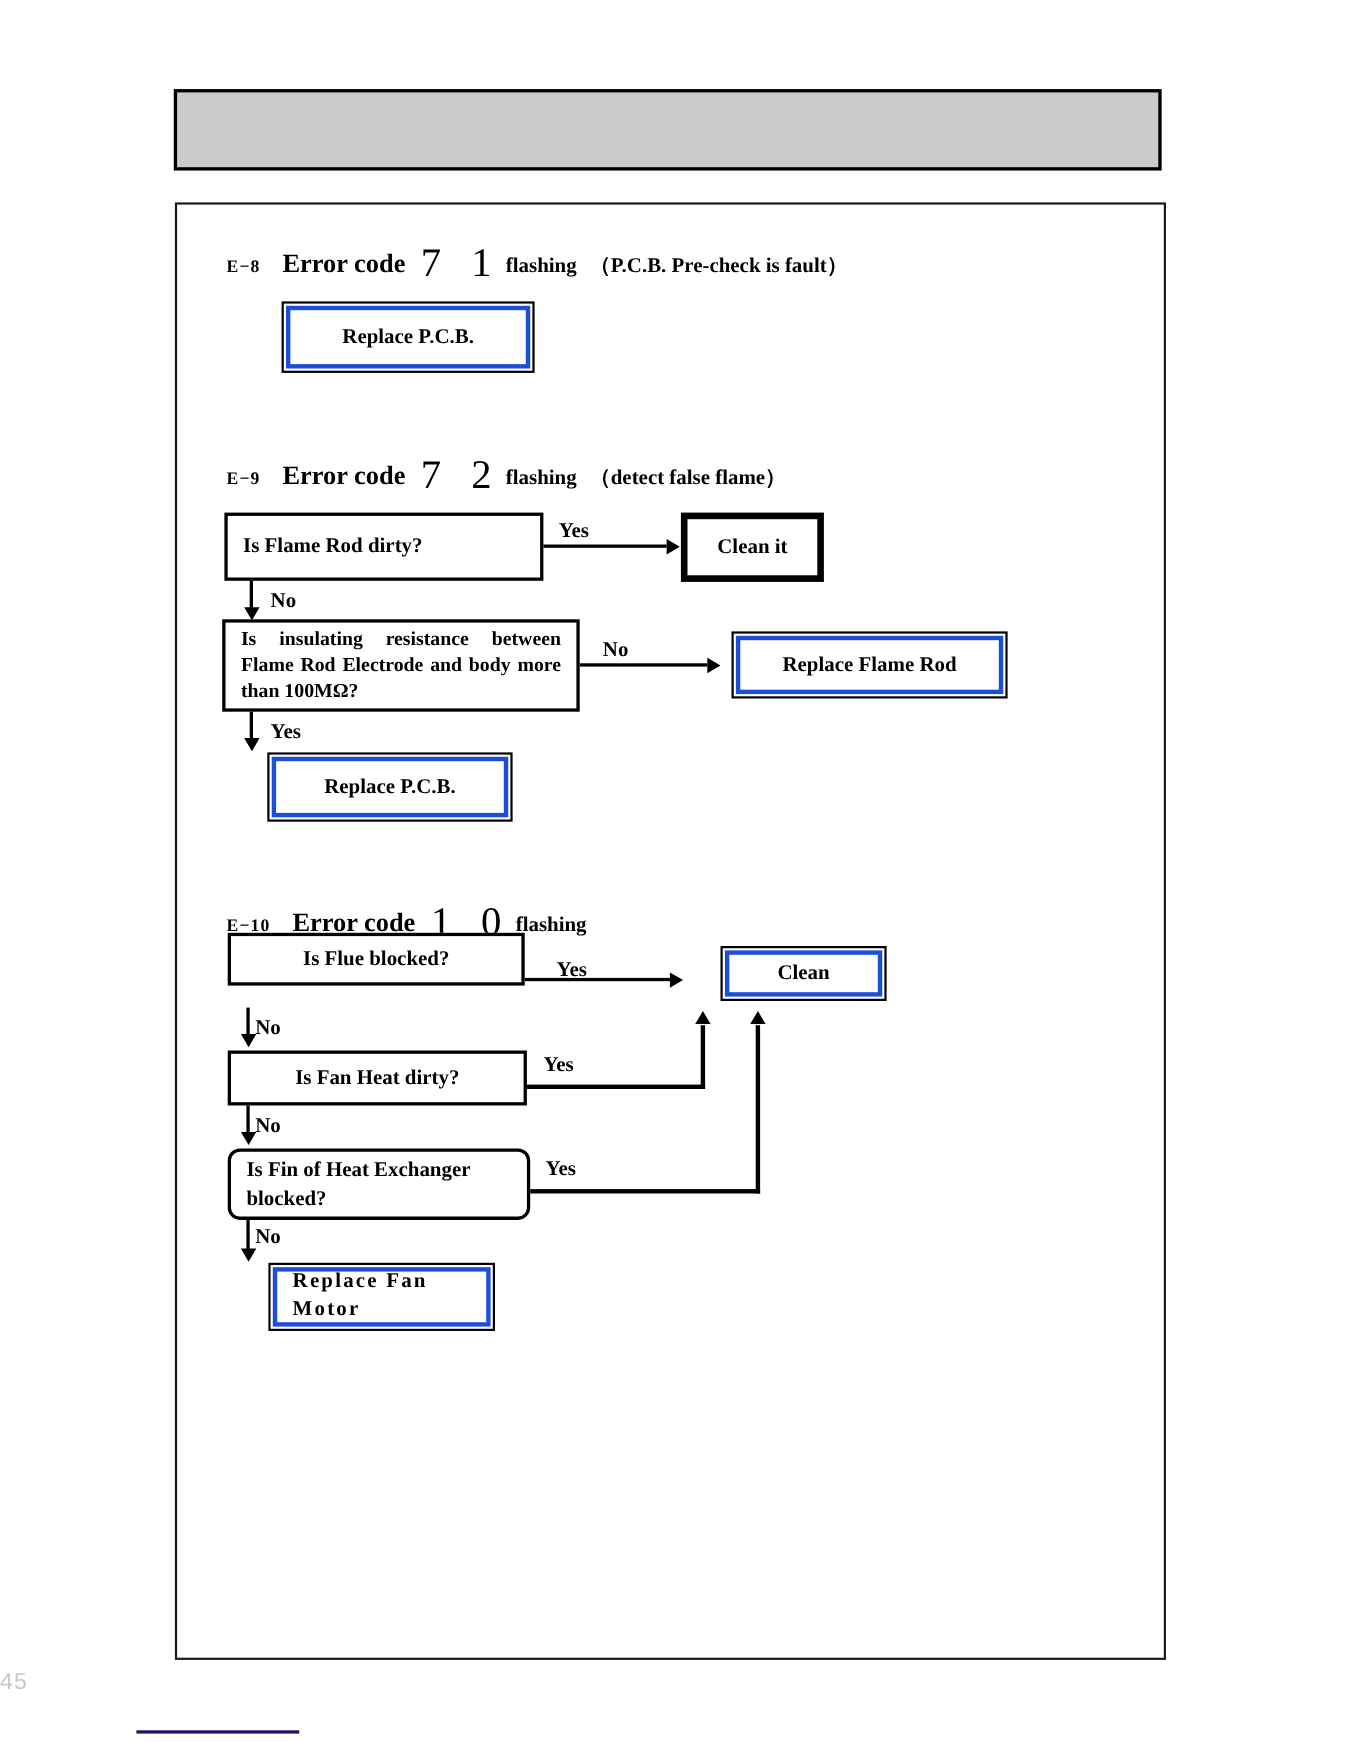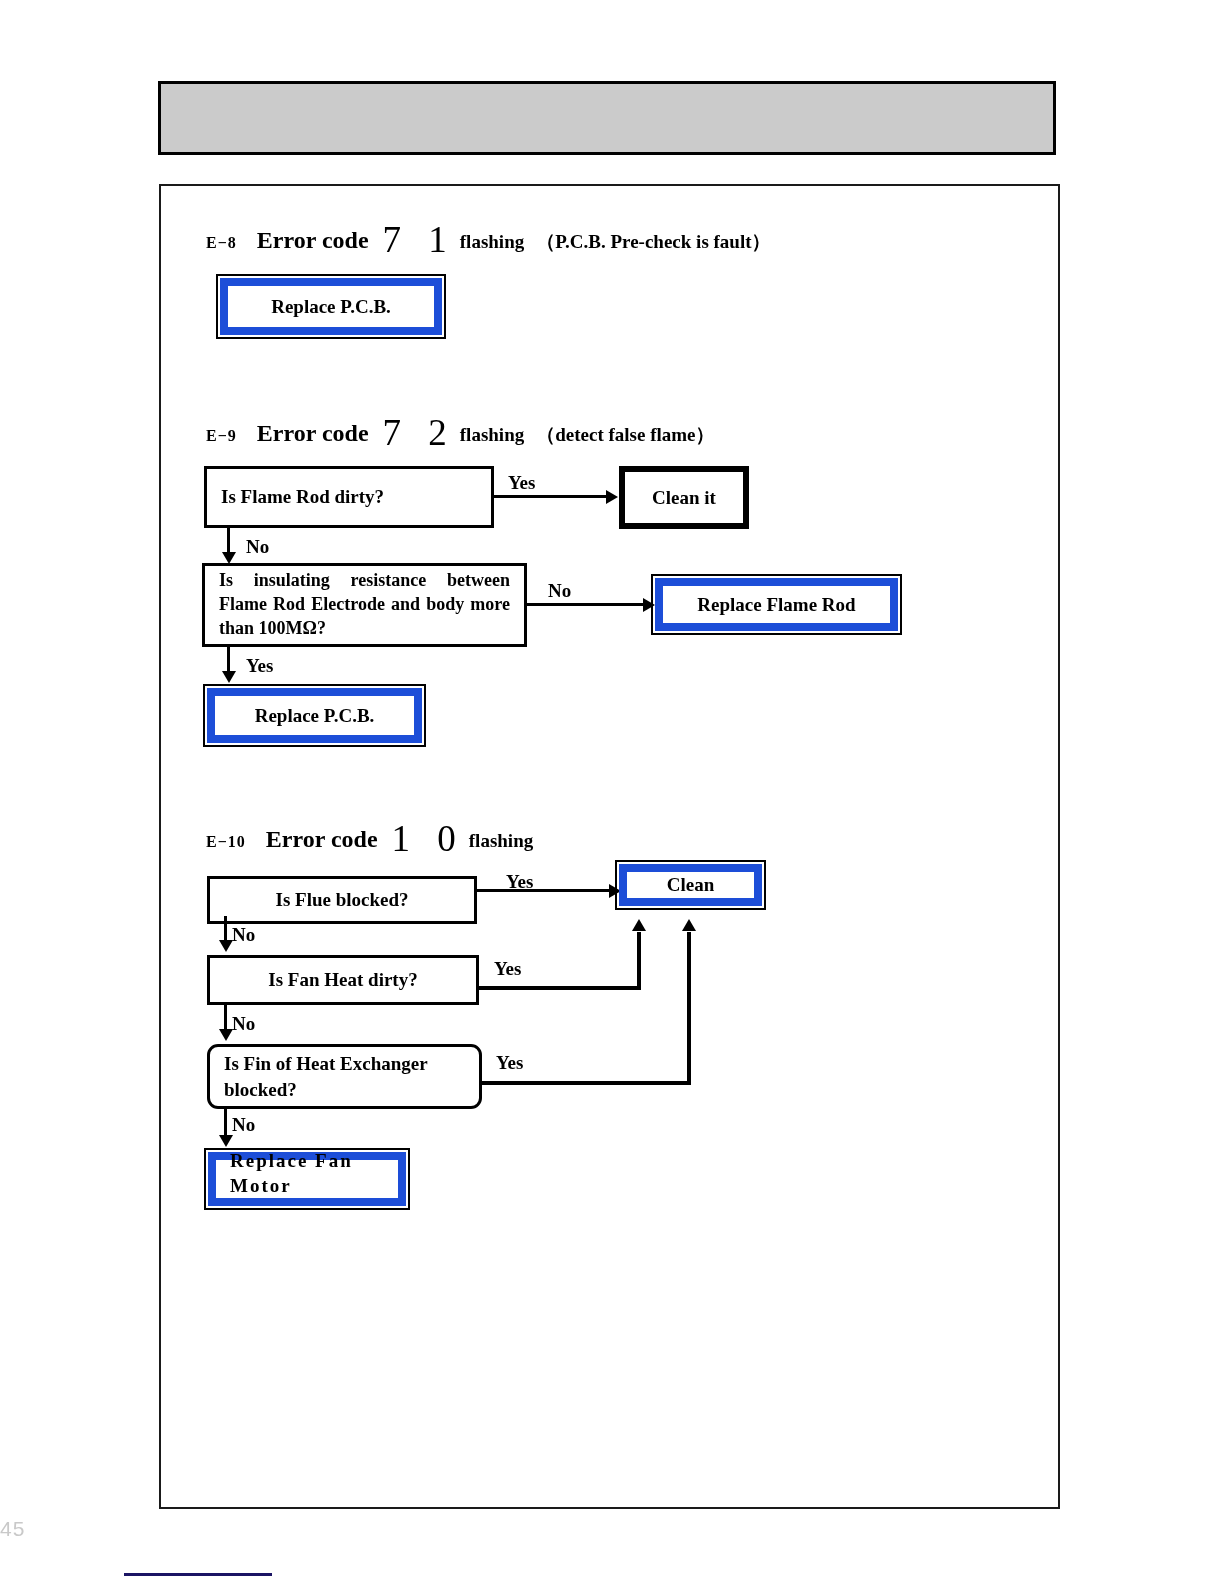--- a/index.html
+++ b/index.html
@@ -117,23 +117,24 @@
   
   .box.q {
     border: 3px solid #000;
   }
   
   .box.term-thick {
     border: 6px solid #000;
   }
   
   .box.term-double {
-    border: 8px solid #1d4ed8;
+    border: 4px solid #1d4ed8;
     outline: 2px solid #000;
     outline-offset: 2px;
+    margin-left: 40px;
   }
   .box .txt {
     display: block;
     width: 100%;
     padding: 0 14px;
   }
   .box.center .txt { text-align: center; }
   .box.left   .txt { text-align: left; }
   .box.justify .txt { text-align: justify; text-align-last: left; }
   .box.tracked .txt { letter-spacing: 2px; }
@@ -210,37 +211,37 @@
   <div class="edge-label" style="left:246px; top:536px;">No</div>
 
   <div class="box q justify" style="left:202px; top:563px; width:325px; height:84px; font-size:18px;">
     <span class="txt">Is insulating resistance between Flame Rod Electrode and body more than 100MΩ?</span>
   </div>
 
   <div class="line-h" style="left:527px; top:603px; width:116px; height:3px;"></div>
   <div class="arrow right" style="left:643px; top:598px;"></div>
   <div class="edge-label" style="left:548px; top:580px;">No</div>
 
-  <div class="box term-double center" style="left:655px; top:578px; width:243px; height:53px;">
+  <div class="box term-double center" style="left:629px; top:578px; width:243px; height:53px;">
     <span class="txt">Replace Flame Rod</span>
   </div>
 
   <div class="line-v" style="left:227px; top:647px; width:3px; height:30px;"></div>
   <div class="arrow down" style="left:222px; top:671px;"></div>
   <div class="edge-label" style="left:246px; top:655px;">Yes</div>
 
   <div class="box term-double center" style="left:207px; top:688px; width:215px; height:55px;">
     <span class="txt">Replace P.C.B.</span>
   </div>
 
   <div class="section-heading" style="left:206px; top:813px;">
     <span class="sh-code">E−10</span><span class="sh-label">Error code</span><span class="sh-digit">1 0</span><span class="sh-flash">flashing</span>
   </div>
 
-  <div class="box q center" style="left:207px; top:876px; width:270px; height:48px;">
+  <div class="box q center" style="left:207px; top:848px; width:270px; height:48px;">
     <span class="txt">Is Flue blocked?</span>
   </div>
 
   <div class="line-h" style="left:477px; top:889px; width:132px; height:3px;"></div>
   <div class="arrow right" style="left:609px; top:884px;"></div>
   <div class="edge-label" style="left:506px; top:871px;">Yes</div>
 
   <div class="box term-double center" style="left:619px; top:864px; width:143px; height:42px;">
     <span class="txt">Clean</span>
   </div>

